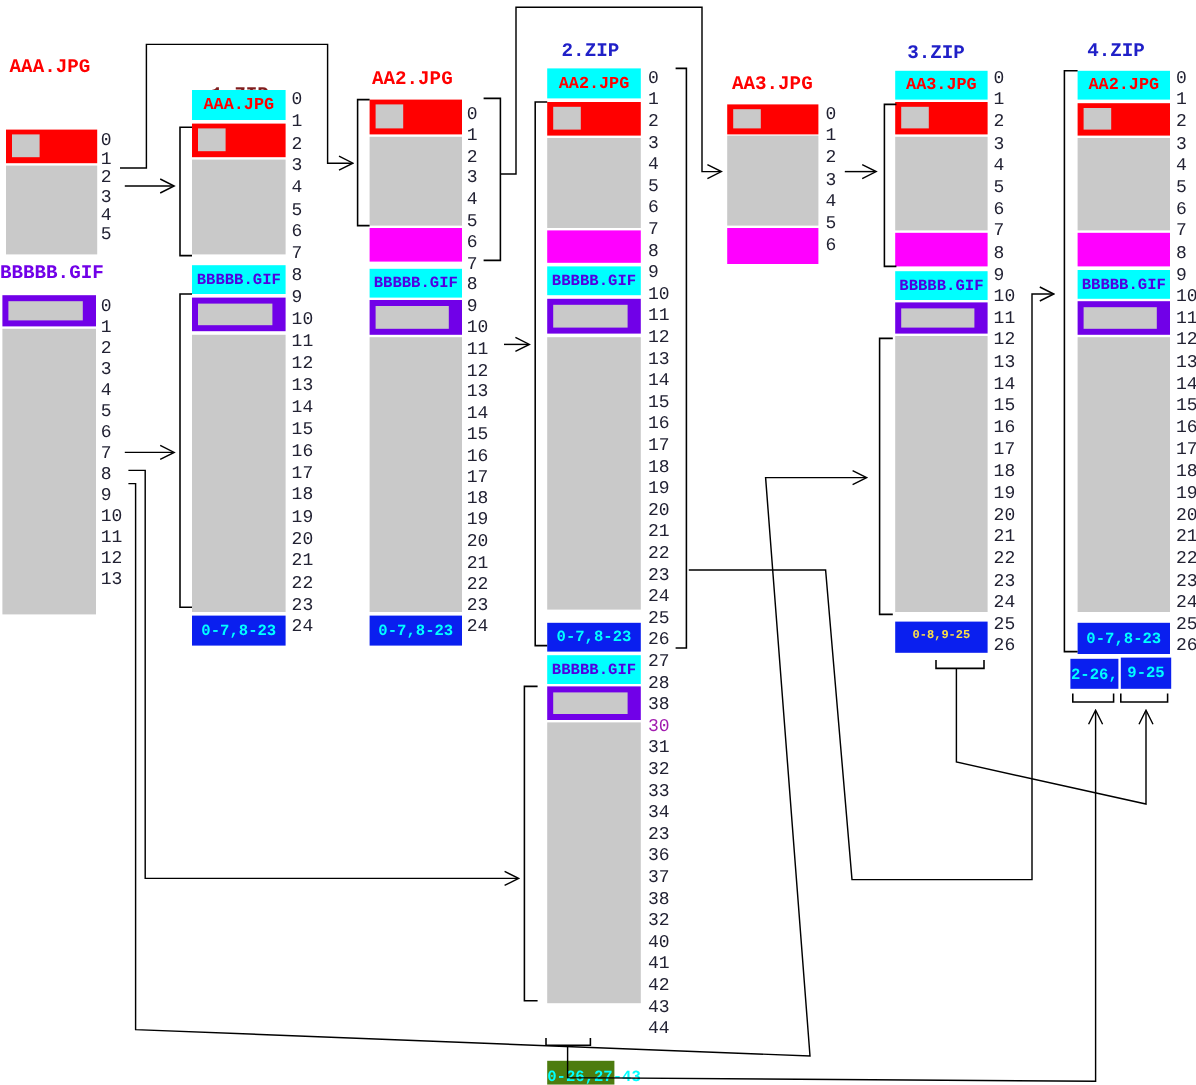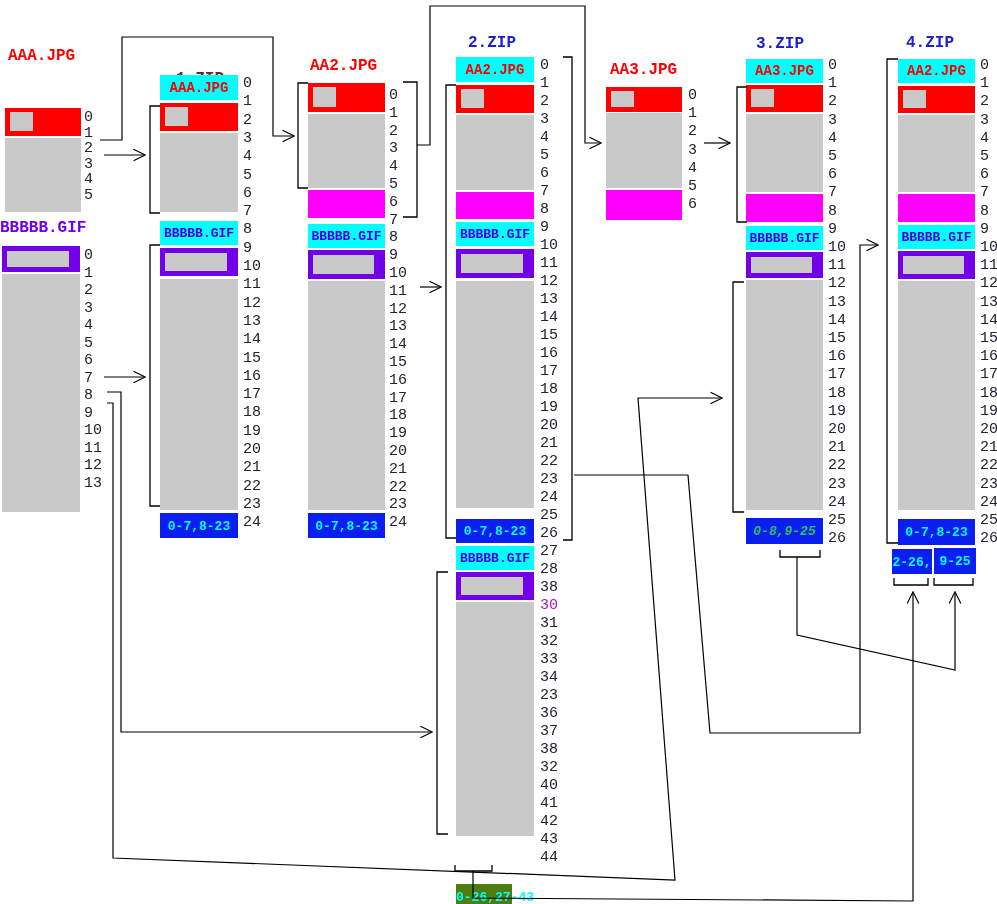--- a/index.html
+++ b/index.html
@@ -108,21 +108,21 @@
     <div class="block" style="left: 746px; top: 114px; width: 77px; height: 78px; background: rgb(201, 201, 201);"></div>
     <div class="block" style="left: 746px; top: 194px; width: 77px; height: 28px; background: rgb(255, 0, 255);"></div>
     <div class="block" style="left: 746px; top: 226px; width: 77px; height: 24px; background: rgb(0, 255, 255);">
       <div class="blabel" style="color: rgb(80, 0, 224); font-size: 13px;">BBBBB.GIF</div>
     </div>
     <div class="block" style="left: 746px; top: 252px; width: 77px; height: 26px; background: rgb(113, 0, 232);">
       <div class="inner" style="left: 5px; top: 5px; width: 61px; height: 16px; background: rgb(201, 201, 201);"></div>
     </div>
     <div class="block" style="left: 746px; top: 280px; width: 77px; height: 230px; background: rgb(201, 201, 201);"></div>
     <div class="block" style="left: 746px; top: 518px; width: 77px; height: 26px; background: rgb(10, 31, 239);">
-      <div class="blabel" style="color: #22c55e; font-size: 13px; font-style: italic;">0-8,9-25</div>
+      <div class="blabel" style="color: #fde047; font-size: 10px;">0-8,9-25</div>
     </div>
     <div class="block" style="left: 898px; top: 59px; width: 77px; height: 24px; background: rgb(0, 255, 255);">
       <div class="blabel" style="color: rgb(255, 0, 0); font-size: 14px;">AA2.JPG</div>
     </div>
     <div class="block" style="left: 898px; top: 86px; width: 77px; height: 27px; background: rgb(255, 0, 0);">
       <div class="sq" style="left: 5px; top: 4px; width: 23px; height: 18px; background: rgb(201, 201, 201);"></div>
     </div>
     <div class="block" style="left: 898px; top: 115px; width: 77px; height: 77px; background: rgb(201, 201, 201);"></div>
     <div class="block" style="left: 898px; top: 194px; width: 77px; height: 28px; background: rgb(255, 0, 255);"></div>
     <div class="block" style="left: 898px; top: 225px; width: 77px; height: 24px; background: rgb(0, 255, 255);">

